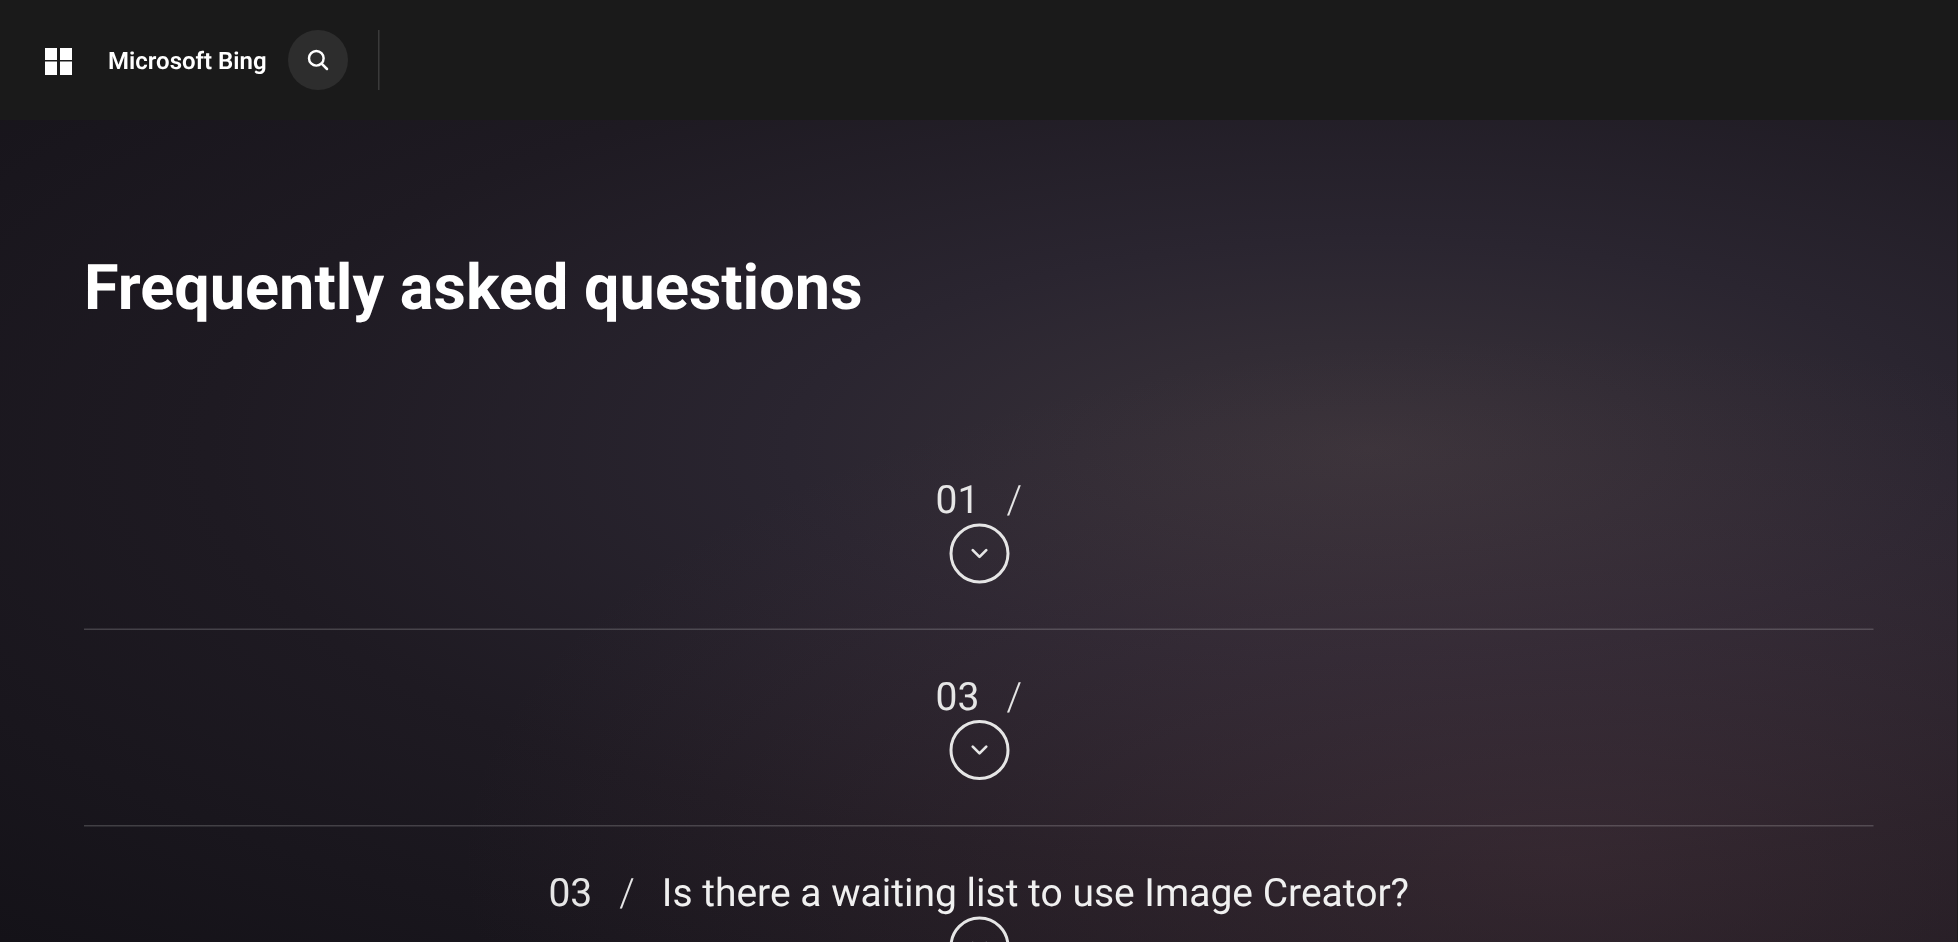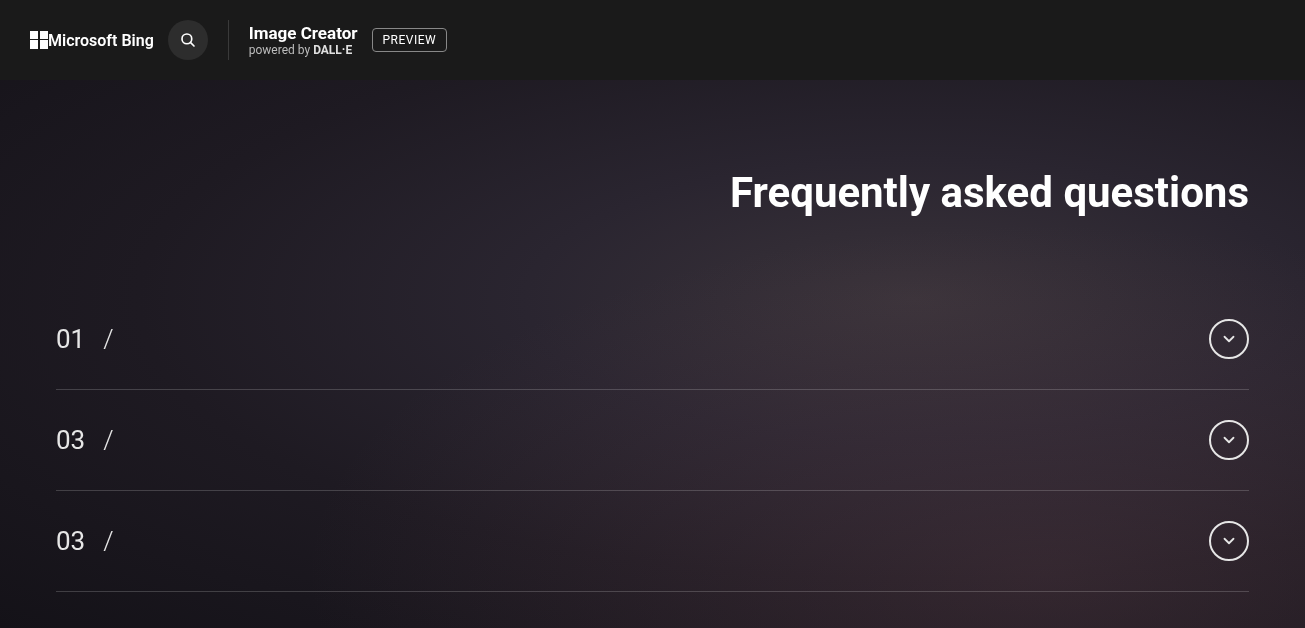--- a/index.html
+++ b/index.html
@@ -18,22 +18,22 @@
     .header {
       display: flex;
       align-items: center;
       height: 80px;
       padding: 0 30px;
       background: #1a1a1a;
       gap: 14px;
     }
     .logo-group {
       display: flex;
-      align-items: flex-start;
-      gap: 0;
+      align-items: flex-end;
+      gap: 24px;
     }
     .ms-logo {
       display: grid;
       grid-template-columns: 1fr 1fr;
       grid-template-rows: 1fr 1fr;
       gap: 1.5px;
       width: 18px;
       height: 18px;
     }
     .ms-logo div {
@@ -99,38 +99,39 @@
       padding: 0 56px;
     }
     .main::before {
       content: "";
       position: absolute;
       inset: 0;
       background: radial-gradient(ellipse at 80% 90%, rgba(120,80,90,0.25) 0%, rgba(0,0,0,0) 50%);
       pointer-events: none;
     }
     .page-title {
-      text-align: right;
+      text-align: left;
       font-size: 42px;
       font-weight: 700;
       padding-top: 88px;
       padding-bottom: 72px;
       color: #fff;
       position: relative;
     }
     .faq-list {
       position: relative;
     }
     .faq-item {
       display: flex;
       align-items: center;
       justify-content: space-between;
       padding: 30px 0;
       border-bottom: 1px solid rgba(255,255,255,0.18);
       cursor: pointer;
+      flex-direction: column;
     }
     .faq-left {
       display: flex;
       align-items: baseline;
       gap: 18px;
     }
     .faq-num {
       font-size: 26px;
       font-weight: 400;
       color: #e6e6e6;
@@ -172,29 +173,20 @@
 
   <div class="search-btn">
     <svg width="18" height="18" viewBox="0 0 24 24" fill="none" stroke="#fff" stroke-width="2.2" stroke-linecap="round">
       <circle cx="10.5" cy="10.5" r="6.5"></circle>
       <line x1="20" y1="20" x2="15.2" y2="15.2"></line>
     </svg>
   </div>
 
   <div class="divider-v"></div>
 
-  <div class="product-group">
-    <div class="product-text">
-      <span class="product-title">Image Creator</span>
-      <span class="product-sub">
-        <span>powered by </span><span class="dalle">DALL·E</span>
-      </span>
-    </div>
-    <div class="preview-badge">PREVIEW</div>
-  </div>
 </header>
 
 <main class="main">
   <h1 class="page-title">Frequently asked questions</h1>
 
   <div class="faq-list">
 
     <div class="faq-item">
       <div class="faq-left">
         <span class="faq-num">01</span>
@@ -216,20 +208,21 @@
         <svg width="18" height="18" viewBox="0 0 24 24" fill="none" stroke="#e6e6e6" stroke-width="2.4" stroke-linecap="round" stroke-linejoin="round">
           <polyline points="6 9 12 15 18 9"></polyline>
         </svg>
       </div>
     </div>
 
     <div class="faq-item">
       <div class="faq-left">
         <span class="faq-num">03</span>
         <span class="faq-slash">/</span>
+        <span class="faq-q">Is there a waiting list to use Image Creator?</span>
       </div>
       <div class="expand-btn">
         <svg width="18" height="18" viewBox="0 0 24 24" fill="none" stroke="#e6e6e6" stroke-width="2.4" stroke-linecap="round" stroke-linejoin="round">
           <polyline points="6 9 12 15 18 9"></polyline>
         </svg>
       </div>
     </div>
 
   </div>
 </main>

